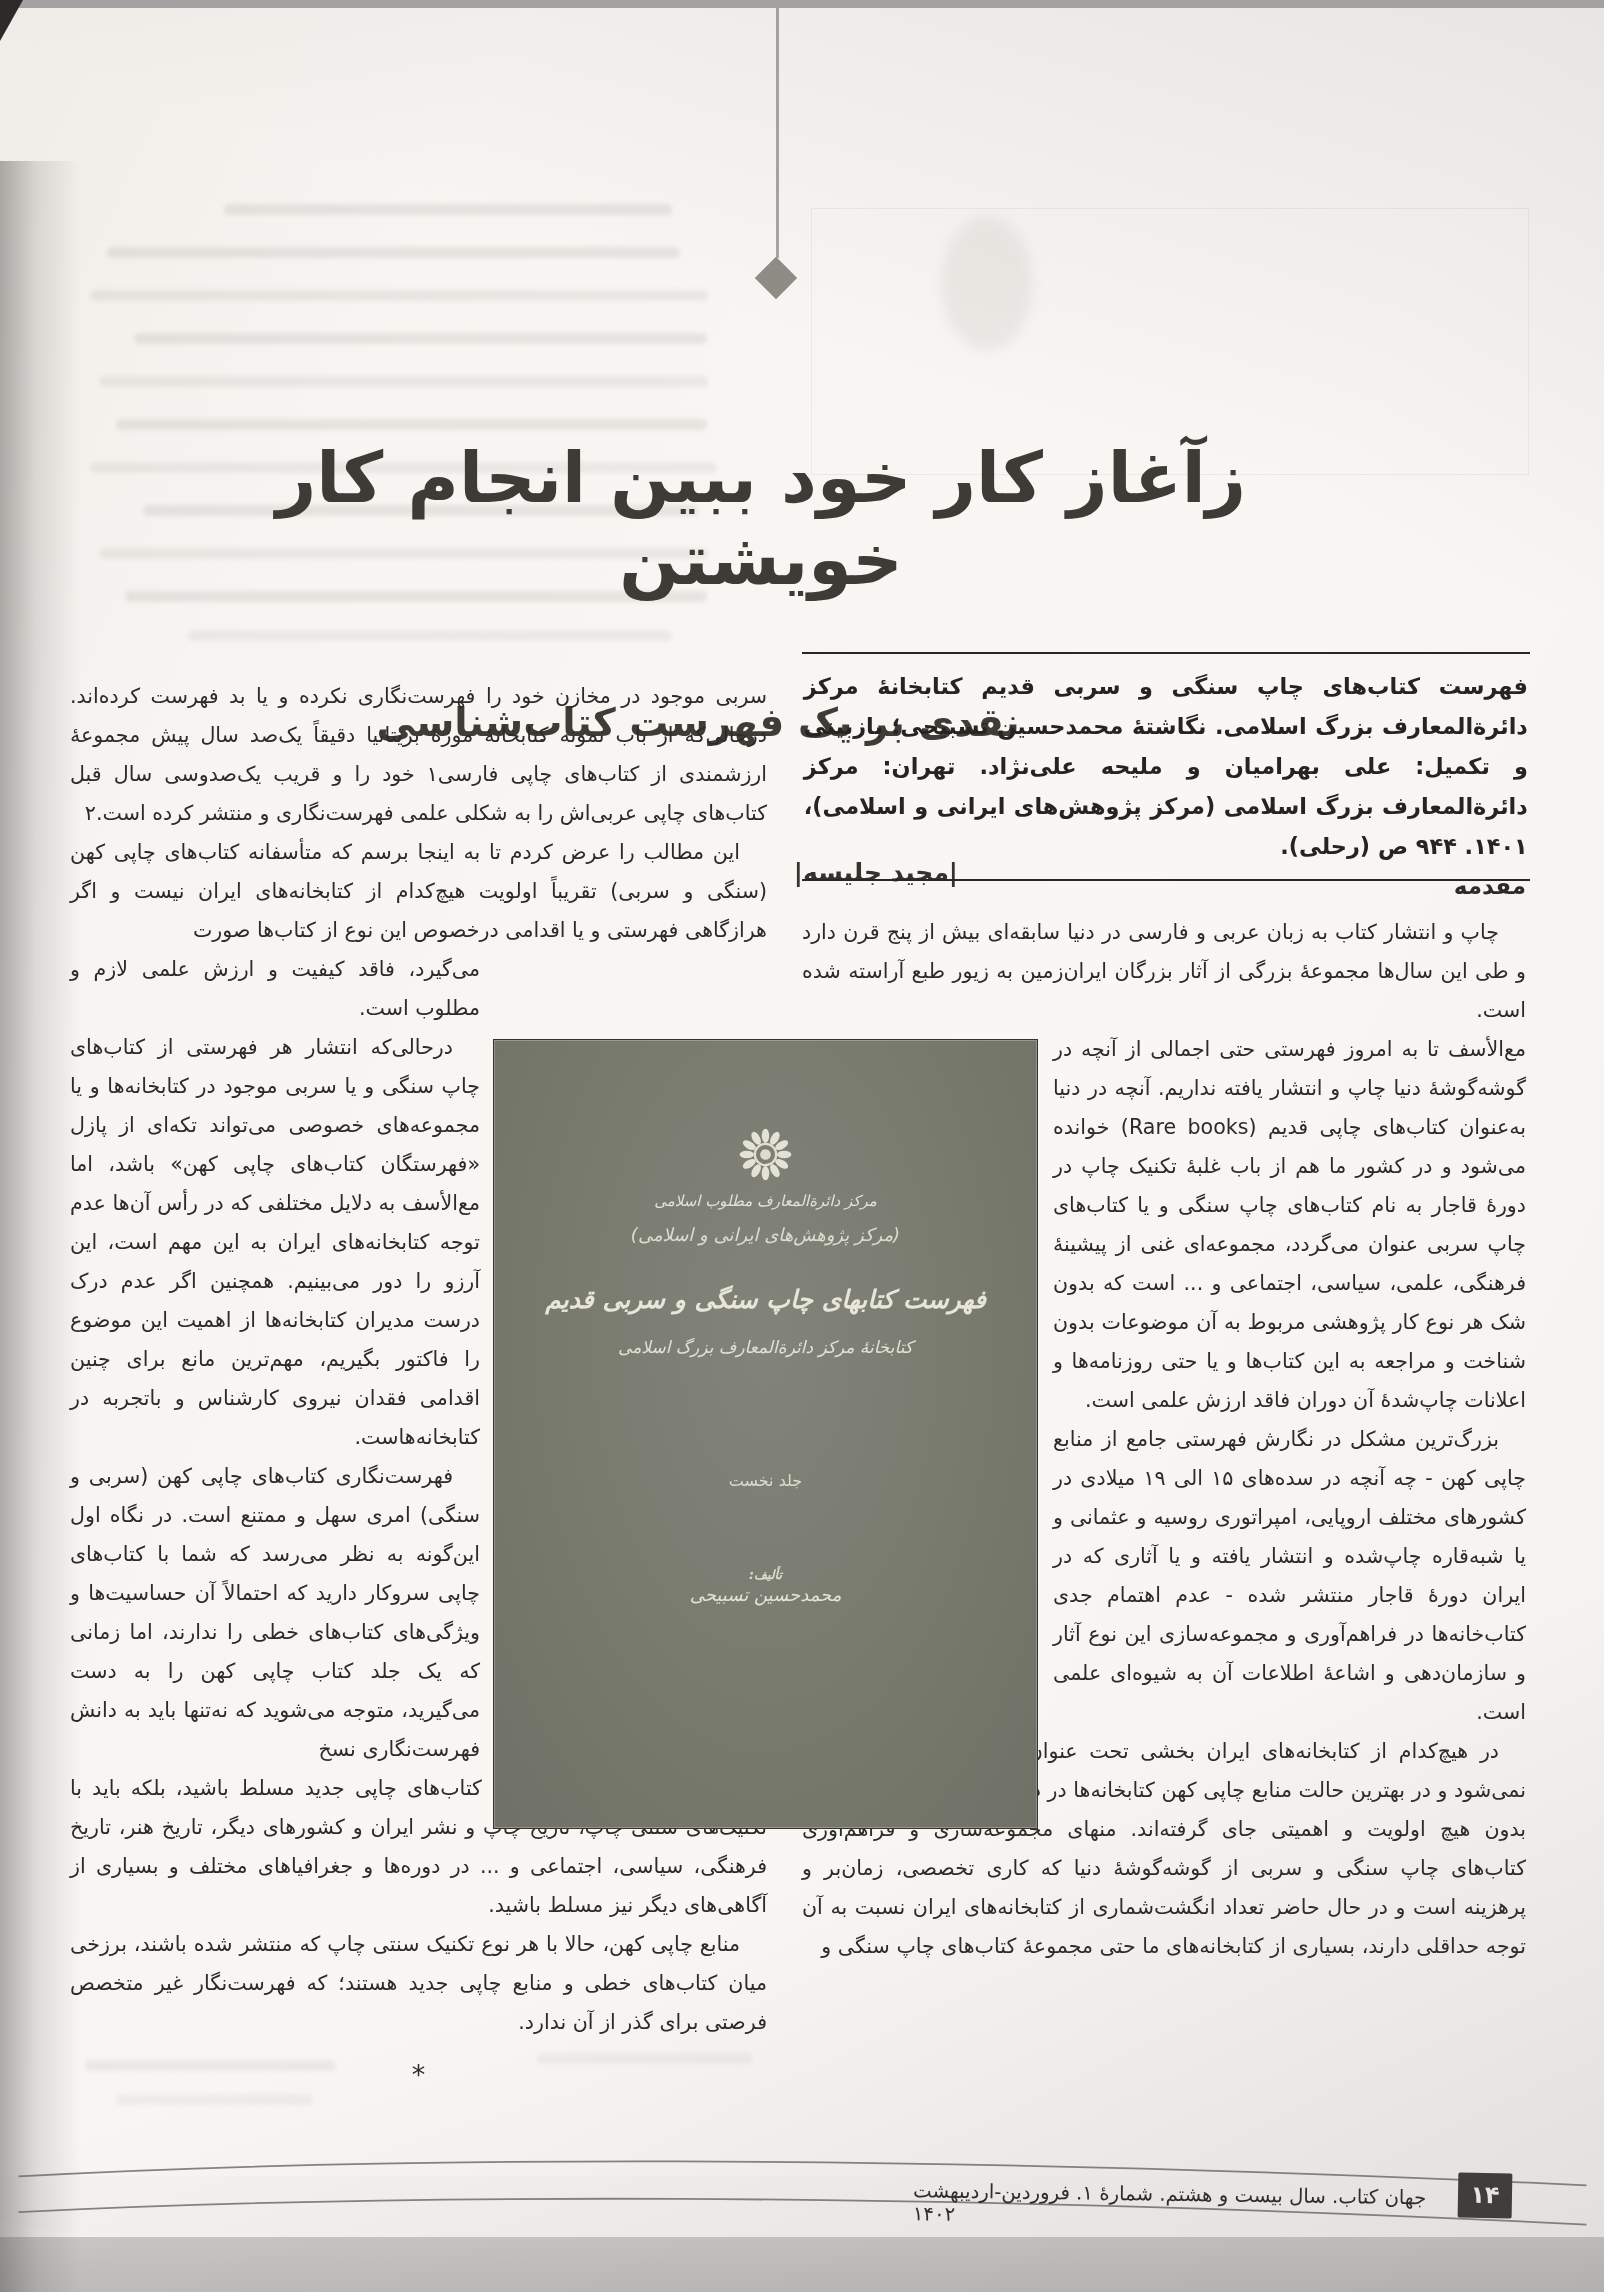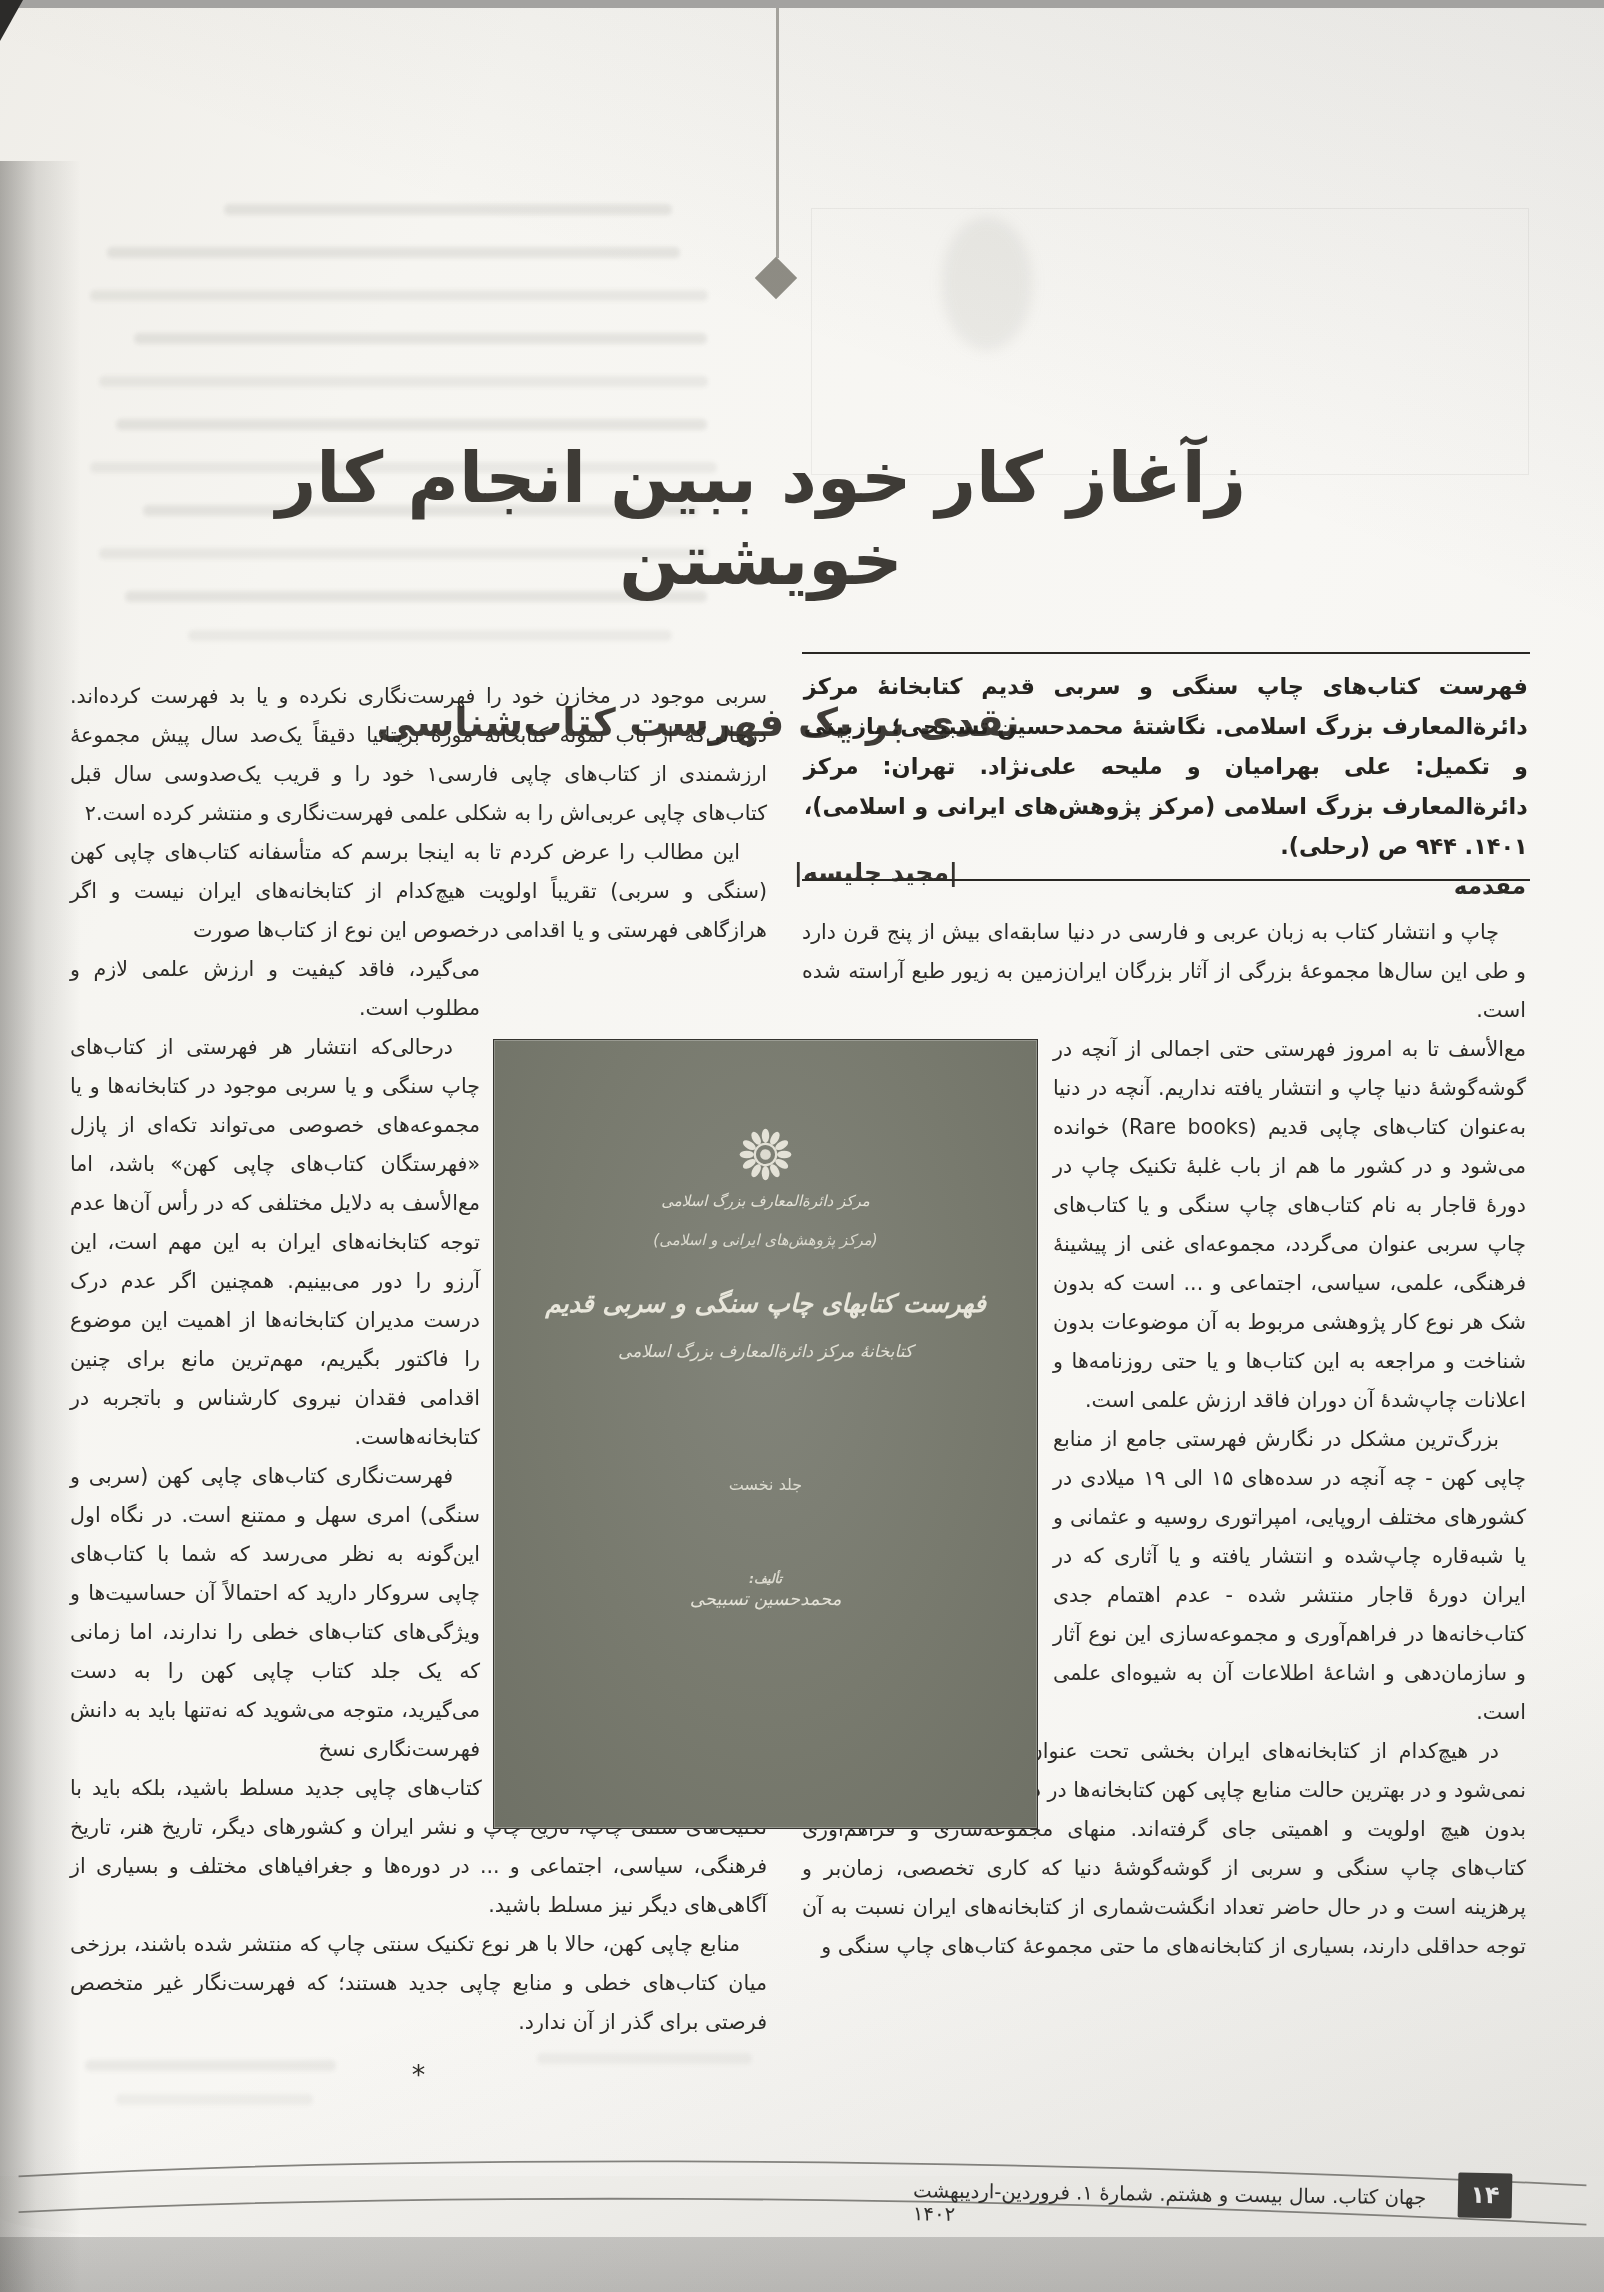--- a/index.html
+++ b/index.html
@@ -74,21 +74,21 @@
   
   .book-cover{
     position:absolute;left:493px;top:1039px;width:543px;height:788px;z-index:3;
     background:
       radial-gradient(ellipse at 50% 38%, #82847a 0%, #787a6e 55%, #6f7166 100%);
     border:1.8px solid #34332f;box-shadow:0 0 0 0.9px rgba(255,255,255,.25) inset;
     direction:rtl;text-align:center;color:#edebe0;
   }
   .cover-emblem{margin:86px auto 9px;width:57px;height:57px;display:block;}
   .cover-pub1{font-size:15px;font-style:italic;opacity:.92;}
-  .cover-pub2{font-size:15px;font-style:italic;opacity:.85;margin-top:21px;}
+  .cover-pub2{font-size:18px;font-style:italic;opacity:.85;margin-top:14px;}
   .cover-title{font-size:25px;font-weight:700;font-style:italic;margin-top:40px;opacity:.96;}
   .cover-subtitle{font-size:17px;font-style:italic;margin-top:23px;opacity:.9;text-align:center;}
   .cover-volume{font-size:16px;margin-top:114px;opacity:.85;}
   .cover-byline-label{font-size:12.5px;font-style:italic;margin-top:77px;opacity:.85;font-weight:bold;}
   .cover-author{font-size:18px;font-style:italic;margin-top:2px;opacity:.92;}
   
   .footer-curves{position:absolute;left:0;top:2146px;width:1605px;height:125px;z-index:4;}
   .footer-journal{
     position:absolute;top:2183px;left:913px;width:537px;direction:rtl;text-align:left;
     font-size:19.7px;color:#2e2d2a;transform:rotate(0.8deg);z-index:5;
@@ -167,21 +167,21 @@
         <ellipse cx="32" cy="11" rx="4.2" ry="8" transform="rotate(180 32 32)"></ellipse>
         <ellipse cx="32" cy="11" rx="4.2" ry="8" transform="rotate(210 32 32)"></ellipse>
         <ellipse cx="32" cy="11" rx="4.2" ry="8" transform="rotate(240 32 32)"></ellipse>
         <ellipse cx="32" cy="11" rx="4.2" ry="8" transform="rotate(270 32 32)"></ellipse>
         <ellipse cx="32" cy="11" rx="4.2" ry="8" transform="rotate(300 32 32)"></ellipse>
         <ellipse cx="32" cy="11" rx="4.2" ry="8" transform="rotate(330 32 32)"></ellipse>
       </g>
       <circle cx="32" cy="32" r="12" fill="none" stroke="#edebe0" stroke-width="2.5" opacity="0.9"></circle>
       <circle cx="32" cy="32" r="6" fill="#edebe0" opacity="0.85"></circle>
     </svg>
-    <div class="cover-pub1">مرکز دائرةالمعارف بزرگ اسلامی</div>
+    <div class="cover-pub1">مرکز دائرةالمعارف مطلوب اسلامی</div>
     <div class="cover-pub2">(مرکز پژوهش‌های ایرانی و اسلامی)</div>
     <div class="cover-title">فهرست کتابهای چاپ سنگی و سربی قدیم</div>
     <div class="cover-subtitle">کتابخانهٔ مرکز دائرةالمعارف بزرگ اسلامی</div>
     <div class="cover-volume">جلد نخست</div>
     <div class="cover-byline-label">تألیف:</div>
     <div class="cover-author">محمدحسین تسبیحی</div>
   </div>
 
   <svg class="footer-curves" viewBox="0 0 1792 140">
     <path d="M 18 34 C 420 12, 1000 8, 1774 44" fill="none" stroke="#6f6d68" stroke-width="2" opacity="0.85"></path>

